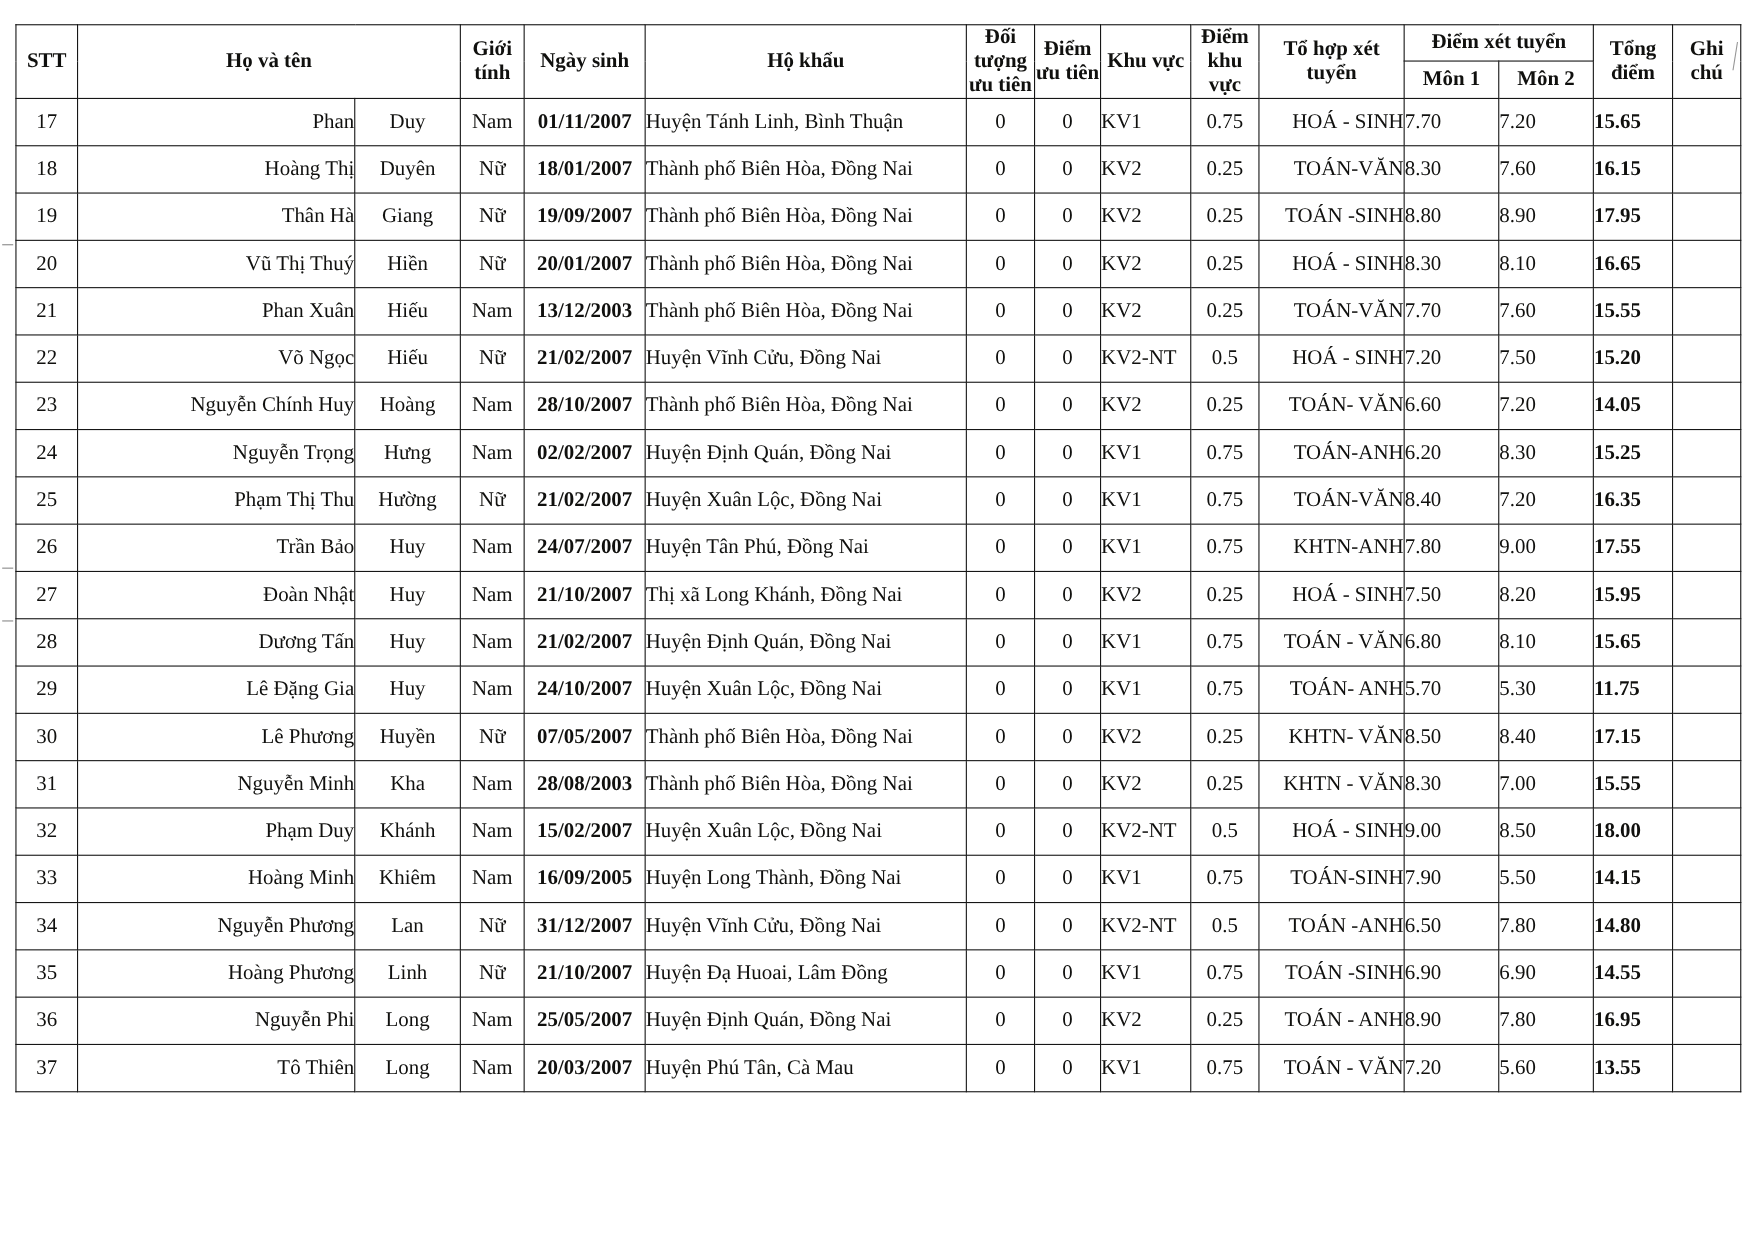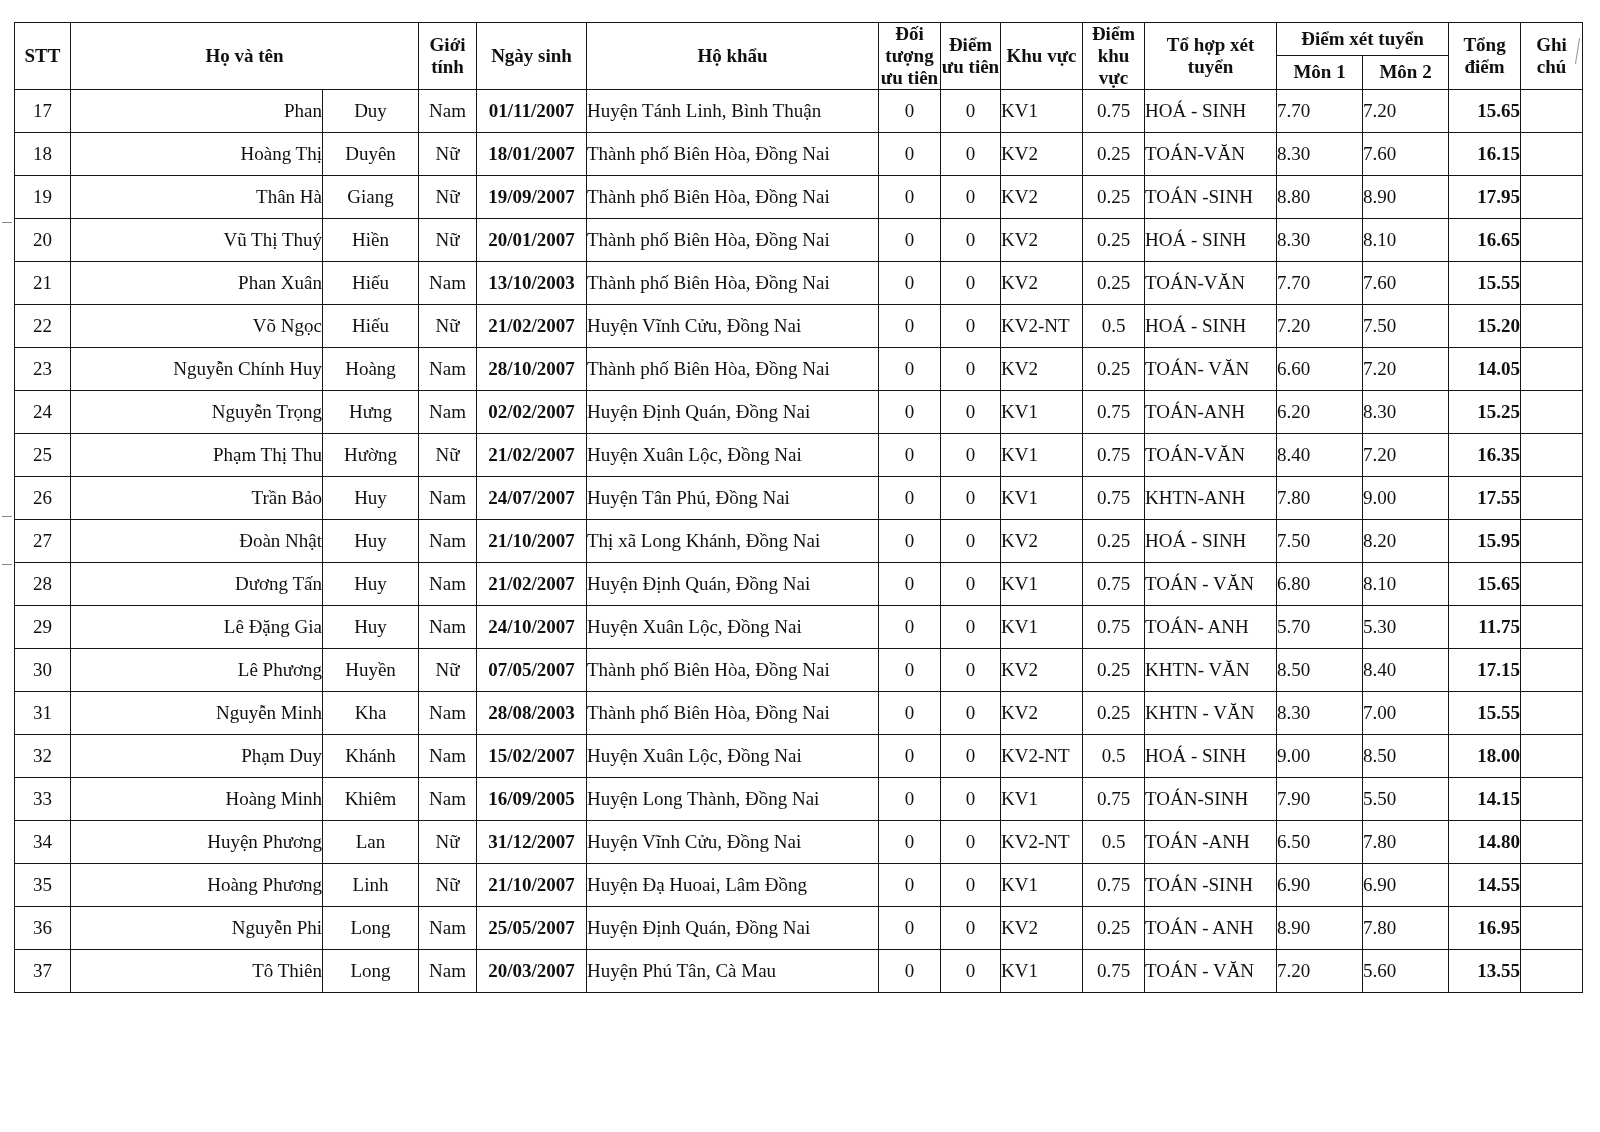--- a/index.html
+++ b/index.html
@@ -66,23 +66,23 @@
   }
   td.stt   { text-align: center; font-size: 19px; }
   td.name  { text-align: right; padding-left: 9px; }
   td.given { text-align: center; }
   td.sex   { text-align: center; }
   td.dob   { text-align: center; font-size: 18px; font-weight: bold; }
   td.res   { text-align: left; padding-left: 8px; }
   td.num   { text-align: center; }
   td.kv    { text-align: left; }
   td.dkv   { text-align: center; }
-  td.th    { text-align: left; padding-left: 6px; font-size: 18px; }
+  td.th    { text-align: right; padding-left: 6px; font-size: 18px; }
   td.score { text-align: left; font-size: 19px; }
-  td.total { text-align: right; font-weight: bold; font-size: 19px; }
+  td.total { text-align: left; font-weight: bold; font-size: 19px; }
   td.ghi   { }
   .edge-mark {
     position: absolute;
     width: 10px;
     height: 1px;
     background: rgba(20,20,20,0.5);
   }
   .corner-tick {
     position: absolute;
     right: 22px;
@@ -203,21 +203,21 @@
           <td class="score">8.30</td>
           <td class="score">8.10</td>
           <td class="total">16.65</td>
           <td class="ghi"></td>
         </tr>
         <tr>
           <td class="stt">21</td>
           <td class="name">Phan Xuân</td>
           <td class="given">Hiếu</td>
           <td class="sex">Nam</td>
-          <td class="dob">13/10/2003</td>
+          <td class="dob">13/12/2003</td>
           <td class="res">Thành phố Biên Hòa, Đồng Nai</td>
           <td class="num">0</td>
           <td class="num">0</td>
           <td class="kv">KV2</td>
           <td class="dkv">0.25</td>
           <td class="th">TOÁN-VĂN</td>
           <td class="score">7.70</td>
           <td class="score">7.60</td>
           <td class="total">15.55</td>
           <td class="ghi"></td>
@@ -421,21 +421,21 @@
           <td class="kv">KV1</td>
           <td class="dkv">0.75</td>
           <td class="th">TOÁN-SINH</td>
           <td class="score">7.90</td>
           <td class="score">5.50</td>
           <td class="total">14.15</td>
           <td class="ghi"></td>
         </tr>
         <tr>
           <td class="stt">34</td>
-          <td class="name">Huyện Phương</td>
+          <td class="name">Nguyễn Phương</td>
           <td class="given">Lan</td>
           <td class="sex">Nữ</td>
           <td class="dob">31/12/2007</td>
           <td class="res">Huyện Vĩnh Cửu, Đồng Nai</td>
           <td class="num">0</td>
           <td class="num">0</td>
           <td class="kv">KV2-NT</td>
           <td class="dkv">0.5</td>
           <td class="th">TOÁN -ANH</td>
           <td class="score">6.50</td>

